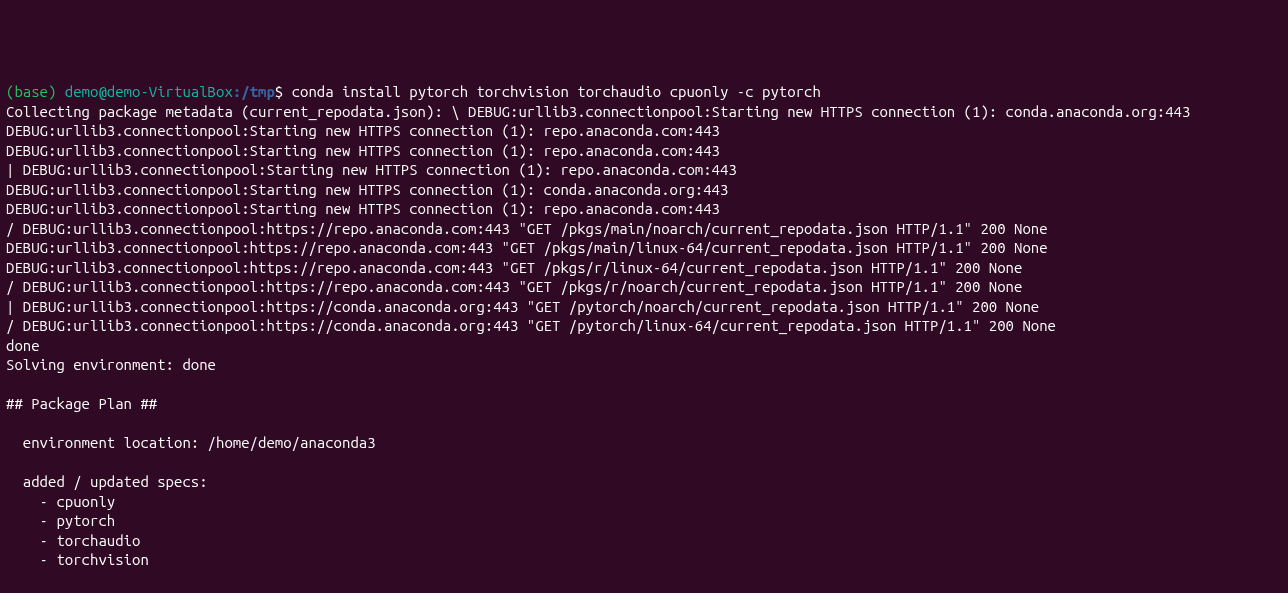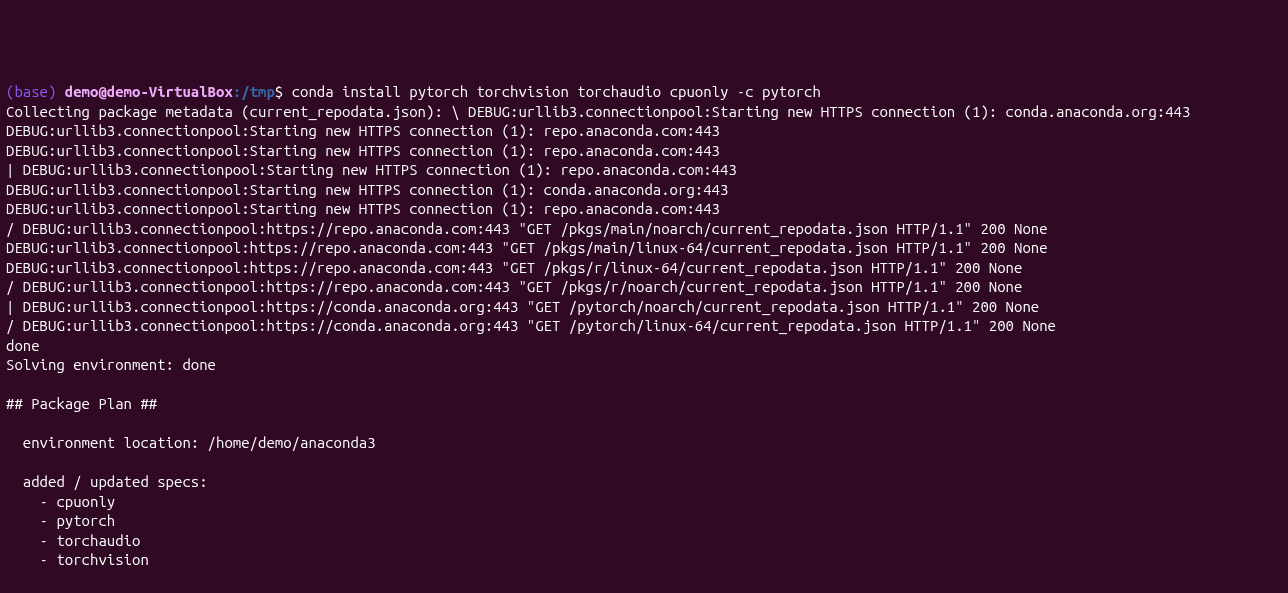--- a/index.html
+++ b/index.html
@@ -13,25 +13,25 @@
       font-size: 15px;
       line-height: 1.3;
       color: #ffffff;
       padding: 4px 6px;
       width: 1288px;
       height: 593px;
       overflow: hidden;
       white-space: pre;
     }
     .prompt-env {
-      color: #8b5cf6;
+      color: #22c55e;
     }
     .prompt-user {
-      color: #f0abfc;
-      font-weight: bold;
+      color: #14b8a6;
+      font-weight: normal;
     }
     .prompt-path {
       color: #3465a4;
       font-weight: bold;
     }
     .prompt-dollar {
       color: #ffffff;
     }
     .terminal-line {
       display: block;

